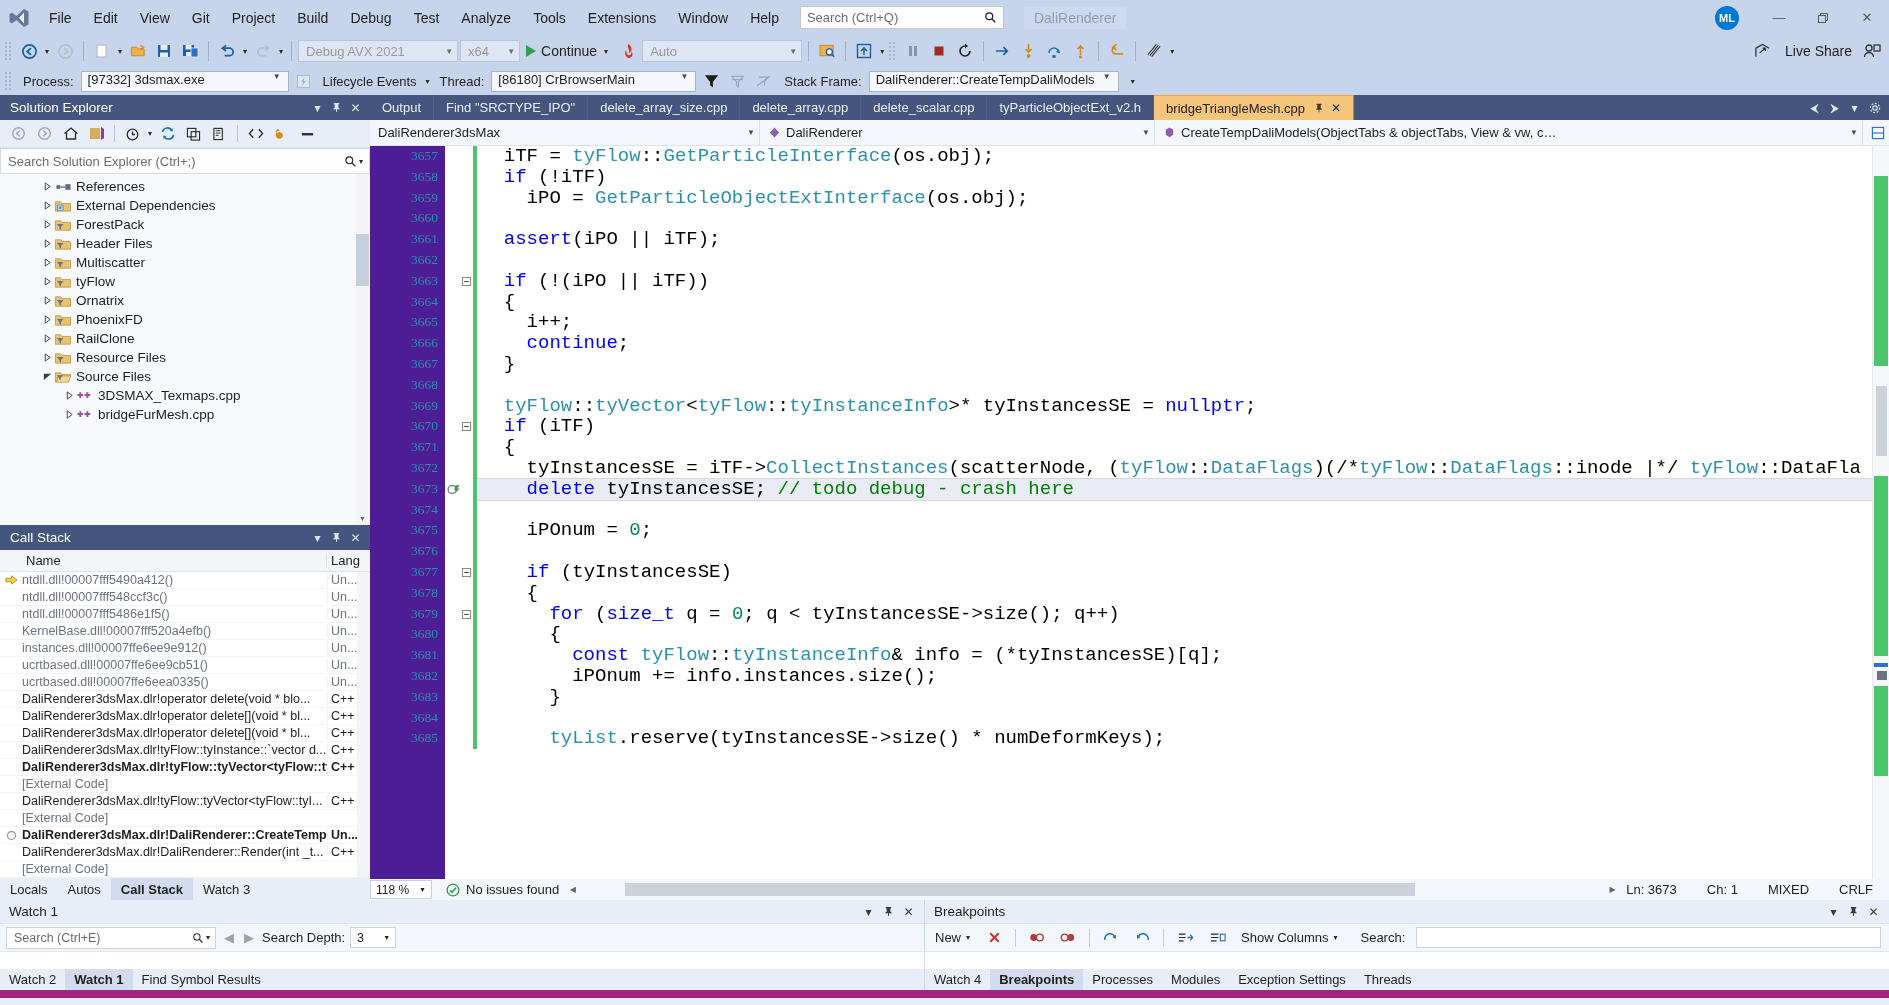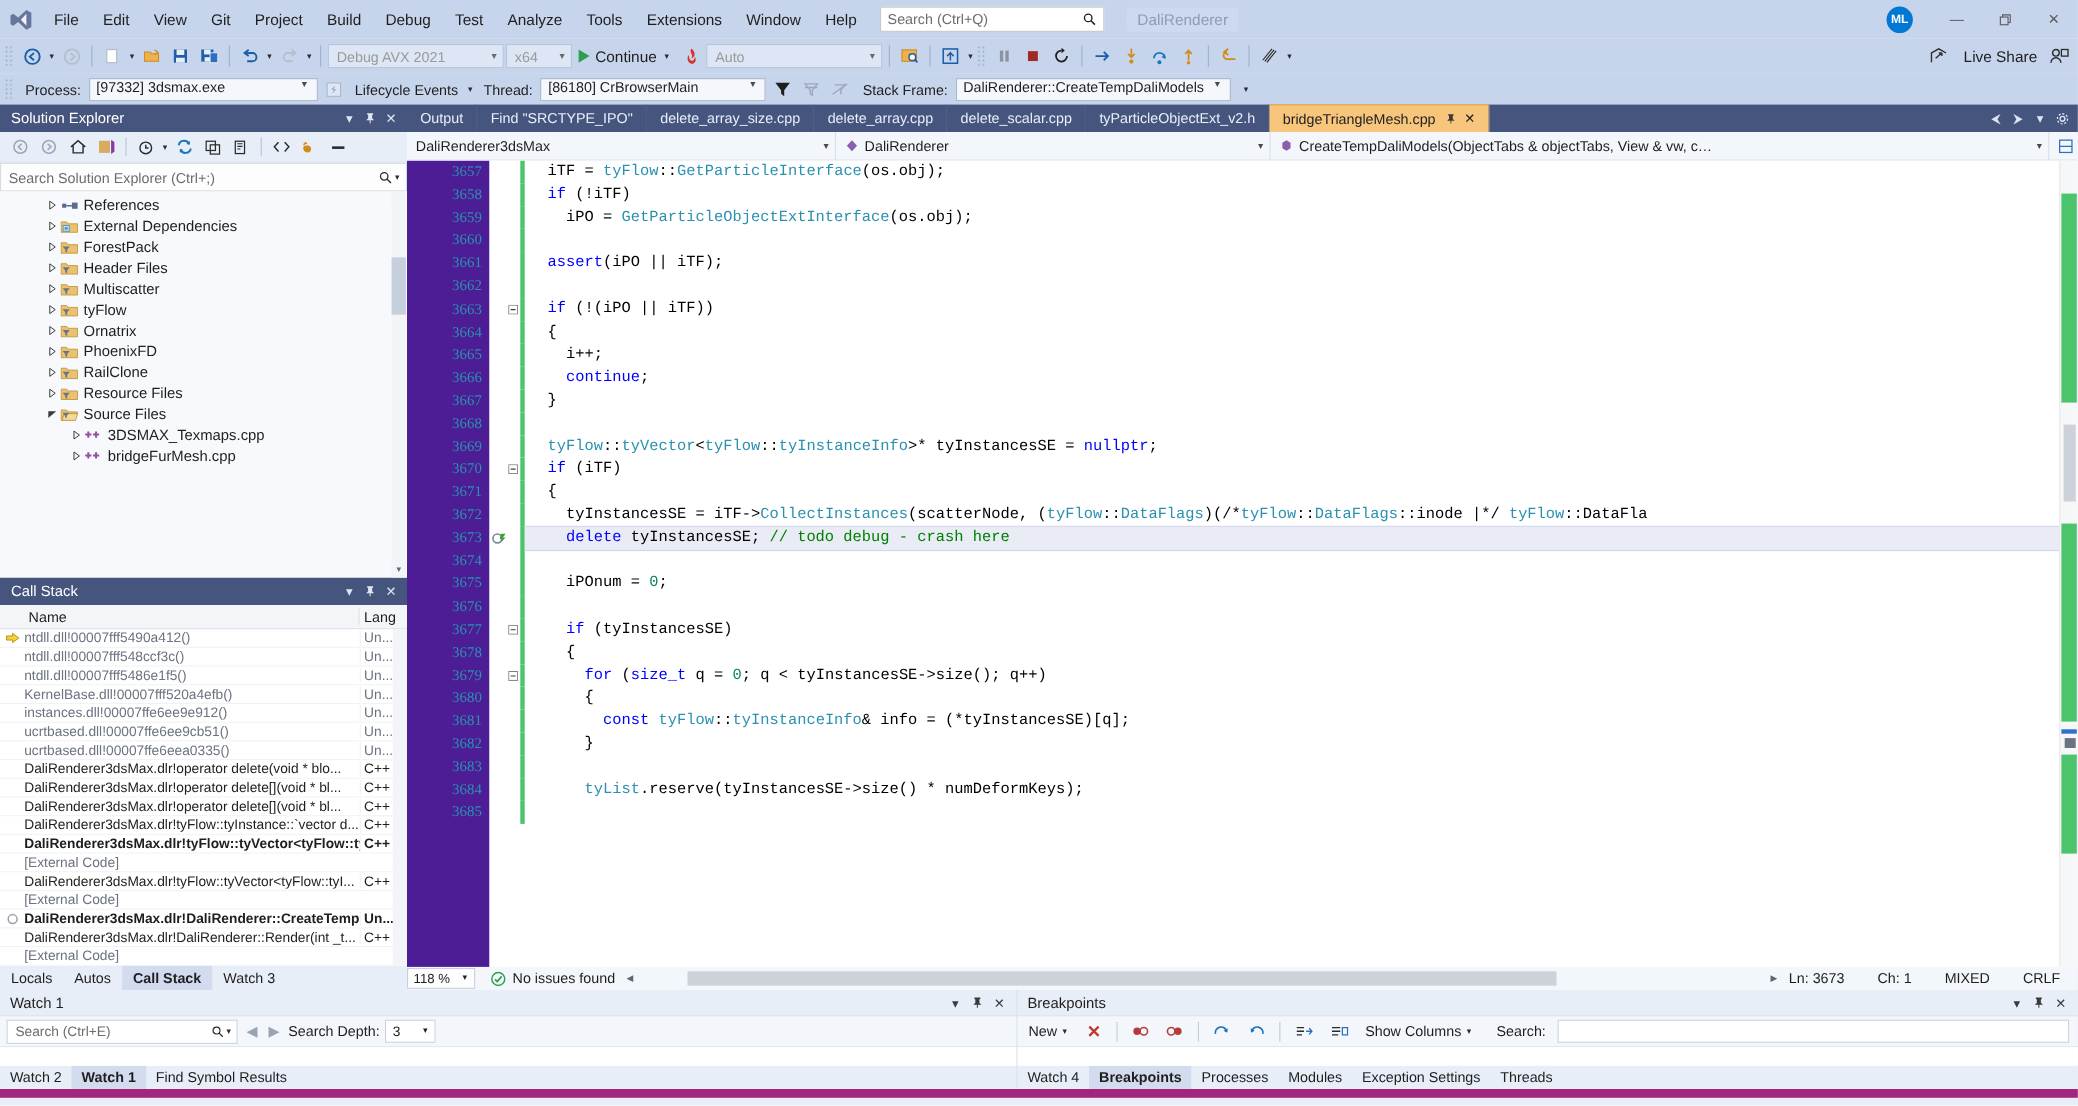--- a/index.html
+++ b/index.html
@@ -155,21 +155,21 @@
   .nav-combo .caret{ margin-left:auto; font-size:8px; padding-left:10px; color:#4a4a4a;}
   .nav-combo .nicon { margin-right:5px; color:#8a5fb0; font-size:12px; }
 
   .editor { flex:1; display:flex; background:#ffffff; position:relative; overflow:hidden; }
   .gutter-num {
     width:75px; background:#4c1d95; color:#2b91af; font-family:Liberation Serif, serif;
     font-size:13.5px; text-align:right; padding-right:7px; flex:none; user-select:none;
   }
   .glyph-margin { width:28px; background:#ffffff; flex:none; position:relative; }
   .change-bar { width:4px; background:#ffffff; flex:none; position:relative; }
-  .code-area { flex:1; position:relative; overflow:hidden; font-family:"Liberation Mono", monospace; font-size:14px; }
+  .code-area { flex:1; position:relative; overflow:hidden; font-family:"Liberation Mono", monospace; font-size:19px; }
   .cline { height:20.8px; line-height:20.8px; white-space:pre; padding-left:4px; }
   .cline.hl { background:#e9ebf5; outline:1px solid #d2d6e8; }
   .kw { color:#0000ff; }
   .typ { color:#2b91af; }
   .cmt { color:#008000; }
   .num { color:#098658; }
   .plain { color:#000000; }
 
   .vscroll { width:17px; background:#f6f7f9; flex:none; position:relative; border-left:1px solid #e7e9ee; }
   .vthumb { position:absolute; right:2px; width:11px; background:#cdd2da; }
@@ -1128,20 +1128,21 @@
             <div class="cline"><span class="plain">    </span><span class="plain">tyInstancesSE</span><span class="plain"> = </span><span class="plain">iTF</span><span class="plain">-&gt;</span><span class="typ">CollectInstances</span><span class="plain">(</span><span class="plain">scatterNode</span><span class="plain">, (</span><span class="typ">tyFlow</span><span class="plain">::</span><span class="typ">DataFlags</span><span class="plain">)(/*</span><span class="typ">tyFlow</span><span class="plain">::</span><span class="typ">DataFlags</span><span class="plain">::</span><span class="plain">inode</span><span class="plain"> |*/ </span><span class="typ">tyFlow</span><span class="plain">::</span><span class="plain">DataFla</span></div>
             <div class="cline hl"><span class="plain">    </span><span class="kw">delete</span><span class="plain"> </span><span class="plain">tyInstancesSE</span><span class="plain">; </span><span class="cmt">// todo debug - crash here</span></div>
             <div class="cline"></div>
             <div class="cline"><span class="plain">    </span><span class="plain">iPOnum</span><span class="plain"> = </span><span class="num">0</span><span class="plain">;</span></div>
             <div class="cline"></div>
             <div class="cline"><span class="plain">    </span><span class="kw">if</span><span class="plain"> (</span><span class="plain">tyInstancesSE</span><span class="plain">)</span></div>
             <div class="cline"><span class="plain">    {</span></div>
             <div class="cline"><span class="plain">      </span><span class="kw">for</span><span class="plain"> (</span><span class="kw">size_t</span><span class="plain"> </span><span class="plain">q</span><span class="plain"> = </span><span class="num">0</span><span class="plain">; </span><span class="plain">q</span><span class="plain"> &lt; </span><span class="plain">tyInstancesSE</span><span class="plain">-&gt;</span><span class="plain">size</span><span class="plain">(); </span><span class="plain">q</span><span class="plain">++)</span></div>
             <div class="cline"><span class="plain">      {</span></div>
             <div class="cline"><span class="plain">        </span><span class="kw">const</span><span class="plain"> </span><span class="typ">tyFlow</span><span class="plain">::</span><span class="typ">tyInstanceInfo</span><span class="plain">&amp; </span><span class="plain">info</span><span class="plain"> = (*</span><span class="plain">tyInstancesSE</span><span class="plain">)[</span><span class="plain">q</span><span class="plain">];</span></div>
+            <div class="cline"><span class="plain">        </span><span class="plain">iPOnum</span><span class="plain"> += </span><span class="plain">info</span><span class="plain">.</span><span class="plain">instances</span><span class="plain">.</span><span class="plain">size</span><span class="plain">();</span></div>
             <div class="cline"><span class="plain">      }</span></div>
             <div class="cline"></div>
             <div class="cline"><span class="plain">      </span><span class="typ">tyList</span><span class="plain">.</span><span class="plain">reserve</span><span class="plain">(</span><span class="plain">tyInstancesSE</span><span class="plain">-&gt;</span><span class="plain">size</span><span class="plain">() * </span><span class="plain">numDeformKeys</span><span class="plain">);</span></div>
           </div>
         <div class="vscroll">
           <div class="vmark-green" style="top:30px;height:190px"></div>
           <div class="vthumb" style="top:240px;height:70px"></div>
           <div class="vmark-green" style="top:330px;height:180px"></div>
           <div class="vmark-blue" style="top:517px"></div>
           <div class="vmark-dark" style="top:525px"></div>

